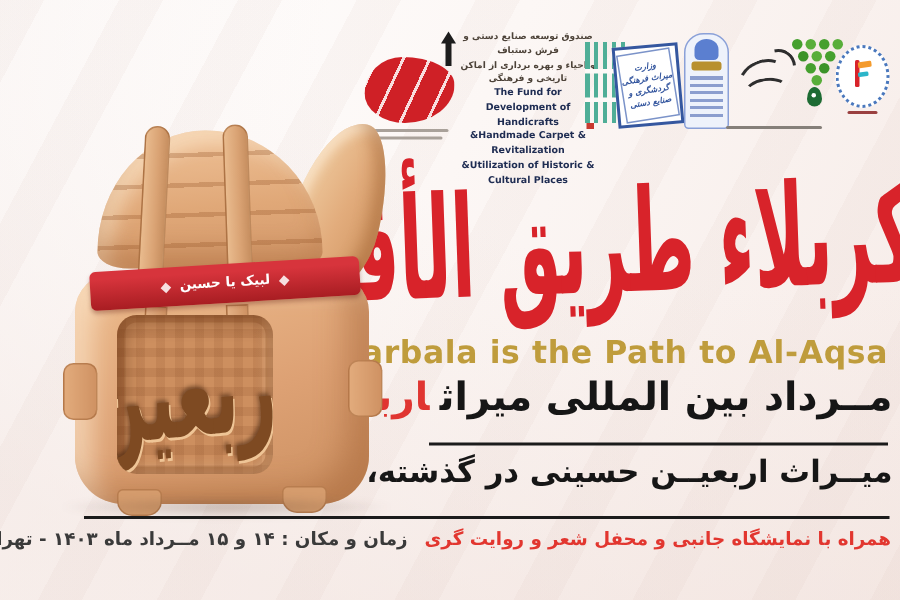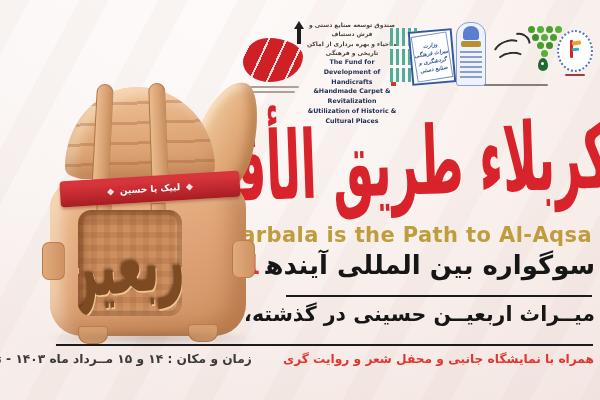--- a/index.html
+++ b/index.html
@@ -72,21 +72,21 @@
     font-size:46px;font-weight:bold;color:#d8232a;direction:rtl;letter-spacing:-3px;
     transform:rotate(-2deg) scaleY(2.05);transform-origin:85% center;}
   .en-title{right:8px;top:223px;font-size:21px;font-weight:bold;color:#bf9c3c;letter-spacing:.4px;white-space:nowrap;}
   .fest{right:5px;top:250px;font-size:26px;font-weight:800;direction:rtl;white-space:nowrap;}
   .fest-black{color:#161616;padding-left:7px;}
   .fest-red{color:#e03531;}
   .rule1{right:8px;top:295px;width:306px;height:2px;background:#1b1b1b;}
   .sub{right:5px;top:302px;font-size:20.5px;font-weight:bold;color:#161616;direction:rtl;white-space:nowrap;}
   .rule2{left:56px;right:7px;top:344px;height:2px;background:#1b1b1b;}
   .footer{left:6px;right:6px;top:352px;text-align:center;direction:rtl;font-size:12.2px;font-weight:bold;white-space:nowrap;}
-  .footer-red{color:#e2362f;margin-left:20px;}
+  .footer-red{color:#e2362f;}
   .footer-dark{color:#3a3a3a;margin-right:7px;}
 
   
   .backpack{left:30px;top:78px;width:250px;height:285px;}
   .bp{position:absolute;}
   .feather{left:165px;top:2px;width:60px;height:118px;background:linear-gradient(105deg,#f0cda2 10%,#e2ac7c 55%,#cf935f);
     border-radius:62% 38% 55% 45%/72% 58% 42% 28%;transform:rotate(13deg);
     box-shadow:inset -8px -2px 10px rgba(150,88,40,.45), inset 4px 4px 8px rgba(255,240,218,.7);}
   .stem{left:197px;top:105px;width:8px;height:64px;background:linear-gradient(#ecbf93,#cf9664);border-radius:4px;transform:rotate(-16deg);}
   .flap{left:35px;top:9px;width:150px;height:92px;
@@ -192,21 +192,21 @@
       <div class="f-h1"></div>
       <div class="f-h2"></div>
     </div>
     <div class="f-cap"></div>
   </div>
 
   <div class="abs calligraphy">كربلاء طريق الأقصى</div>
   <div class="abs en-title">Karbala is the Path to Al-Aqsa</div>
 
   <div class="abs fest">
-    <span class="fest-black">سوگواره بین المللی آینده</span><span class="fest-red">اربعـیـن</span>
+    <span class="fest-black">مــرداد بین المللی میراث</span><span class="fest-red">اربعـیـن</span>
   </div>
 
   <div class="abs rule1"></div>
   <div class="abs sub">میــراث اربعیــن حسینی در گذشته، حال و آینده</div>
   <div class="abs rule2"></div>
 
   <div class="abs footer">
     <span class="footer-red">همراه با نمایشگاه جانبی و محفل شعر و روایت گری</span>
     <span class="footer-dark">زمان و مکان : ۱۴ و ۱۵ مــرداد ماه ۱۴۰۳ - تهران، عمارت تاریخی مسعودیه</span>
   </div>

